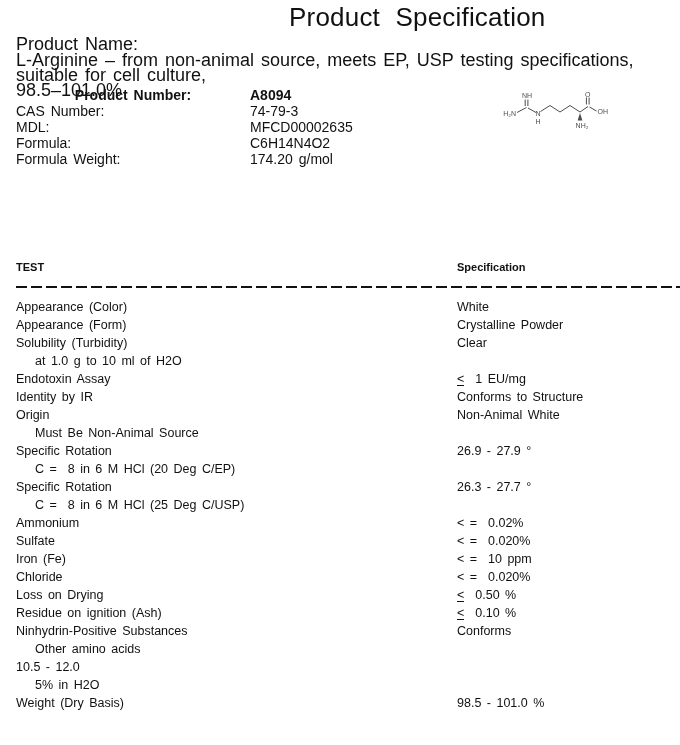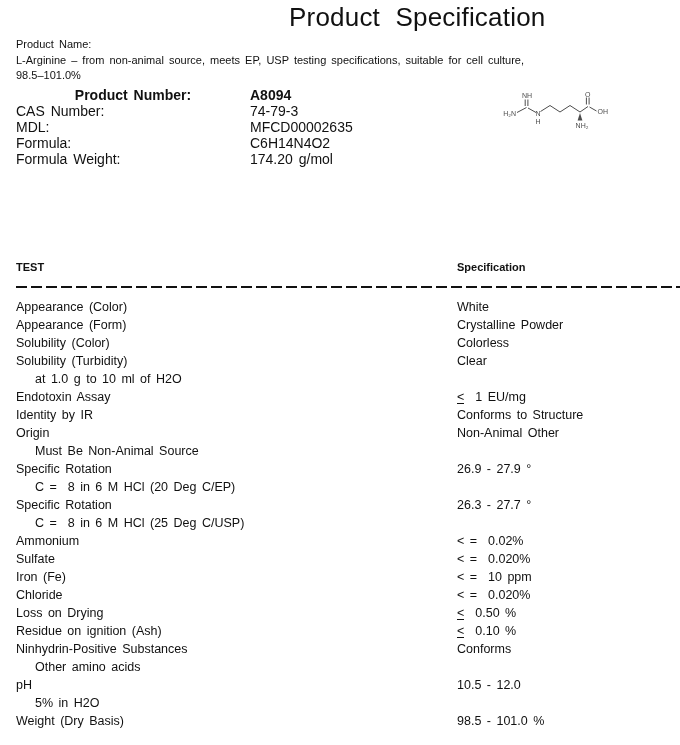--- a/index.html
+++ b/index.html
@@ -7,21 +7,21 @@
   body { font-family:"Liberation Sans","DejaVu Sans",sans-serif; color:#111; }
   .page {
     position:relative; width:680px; height:745px; background:#fff;
     overflow:hidden; word-spacing:2px;
   }
   .title {
     position:absolute; left:289px; top:2px;
     font-size:26px; font-weight:normal; word-spacing:8px; letter-spacing:0.2px;
     white-space:pre;
   }
-  .pname { position:absolute; left:16px; top:37px; right:14px; font-size:11px; line-height:15px; }
+  .pname { position:absolute; left:16px; top:37px; right:14px; font-size:18px; line-height:15px; }
   .pname .lbl { margin-bottom:1px; }
   .pinfo { position:absolute; left:16px; top:87px; font-size:14px; }
   .pinfo .irow { display:flex; height:16px; white-space:pre; }
   .pinfo .ilabel { width:234px; flex:none; }
   .pinfo .irow.bold { font-weight:bold;text-align:center; }
   .structure { position:absolute; left:490px; top:84px; width:140px; height:55px; }
   .structure svg text { font-family:"Liberation Sans","DejaVu Sans",sans-serif; }
   .spec-table { position:absolute; left:16px; top:261px; right:0; }
   .thead { display:flex; height:16px; font-size:11px; font-weight:bold; white-space:pre; }
   .thead .hcell { width:441px; flex:none; }
@@ -87,38 +87,37 @@
 
   <div class="spec-table">
     <div class="thead">
       <span class="hcell">TEST</span>
       <span>Specification</span>
     </div>
     <div class="rule"></div>
     <div class="trows">
         <div class="trow"><span class="test">Appearance (Color)</span><span>White</span></div>
         <div class="trow"><span class="test">Appearance (Form)</span><span>Crystalline Powder</span></div>
-        <div class="trow"><span class="test">Solubility (Color)</span><span>Colorless</span></div>
         <div class="trow"><span class="test">Solubility (Turbidity)</span><span>Clear</span></div>
         <div class="trow"><span class="test indent">at 1.0 g to 10 ml of H2O</span><span></span></div>
         <div class="trow"><span class="test">Endotoxin Assay</span><span><span class="lte">&lt;</span>  1 EU/mg</span></div>
         <div class="trow"><span class="test">Identity by IR</span><span>Conforms to Structure</span></div>
-        <div class="trow"><span class="test">Origin</span><span>Non-Animal Other</span></div>
+        <div class="trow"><span class="test">Origin</span><span>Non-Animal White</span></div>
         <div class="trow"><span class="test indent">Must Be Non-Animal Source</span><span></span></div>
         <div class="trow"><span class="test">Specific Rotation</span><span>26.9 - 27.9 °</span></div>
         <div class="trow"><span class="test indent">C =  8 in 6 M HCl (20 Deg C/EP)</span><span></span></div>
         <div class="trow"><span class="test">Specific Rotation</span><span>26.3 - 27.7 °</span></div>
         <div class="trow"><span class="test indent">C =  8 in 6 M HCl (25 Deg C/USP)</span><span></span></div>
         <div class="trow"><span class="test">Ammonium</span><span>&lt; =  0.02%</span></div>
         <div class="trow"><span class="test">Sulfate</span><span>&lt; =  0.020%</span></div>
         <div class="trow"><span class="test">Iron (Fe)</span><span>&lt; =  10 ppm</span></div>
         <div class="trow"><span class="test">Chloride</span><span>&lt; =  0.020%</span></div>
         <div class="trow"><span class="test">Loss on Drying</span><span><span class="lte">&lt;</span>  0.50 %</span></div>
         <div class="trow"><span class="test">Residue on ignition (Ash)</span><span><span class="lte">&lt;</span>  0.10 %</span></div>
         <div class="trow"><span class="test">Ninhydrin-Positive Substances</span><span>Conforms</span></div>
         <div class="trow"><span class="test indent">Other amino acids</span><span></span></div>
-        <div class="trow"><span class="test">pH</span><span>10.5 - 12.0</span></div>
+        <div class="trow"><span>10.5 - 12.0</span></div>
         <div class="trow"><span class="test indent">5% in H2O</span><span></span></div>
         <div class="trow"><span class="test">Weight (Dry Basis)</span><span>98.5 - 101.0 %</span></div>
       </div>
   </div>
 
 </div>
 
 </body></html>

